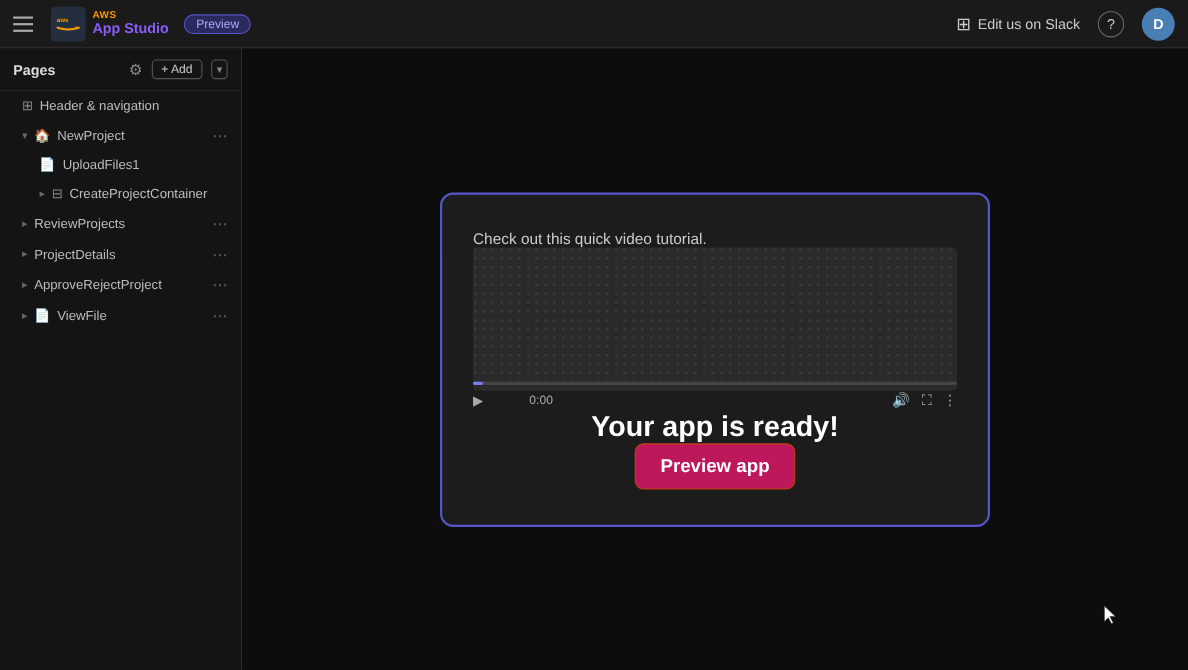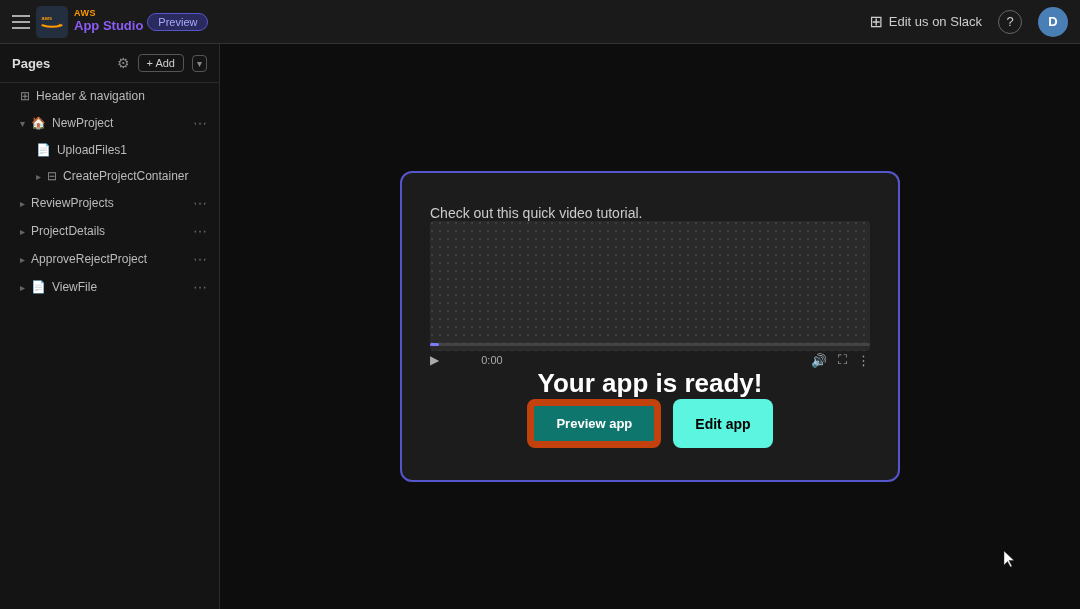--- a/index.html
+++ b/index.html
@@ -21,21 +21,21 @@
       border-bottom: 1px solid #333;
       display: flex;
       align-items: center;
       padding: 0 12px;
       justify-content: space-between;
       flex-shrink: 0;
     }
     .topnav-left {
       display: flex;
       align-items: center;
-      gap: 4px;
+      gap: 14px;
     }
     .hamburger-icon {
       width: 20px;
       height: 20px;
       display: flex;
       flex-direction: column;
       justify-content: center;
       gap: 4px;
       cursor: pointer;
     }
@@ -279,24 +279,24 @@
       font-size: 26px;
       font-weight: 800;
       color: #fff;
       text-align: center;
     }
     .modal-actions {
       display: flex;
       gap: 12px;
     }
     .btn-preview {
-      background: #0f766e;
-      border: 7px solid #c2410c;
+      background: #be185d;
+      border: 1px solid #c2410c;
       color: #fff;
-      font-size: 13px;
+      font-size: 17px;
       font-weight: 600;
       padding: 10px 22px;
       border-radius: 8px;
       cursor: pointer;
     }
     .btn-edit {
       background: #5cf5e0;
       border: none;
       color: #000;
       font-size: 14px;
@@ -445,21 +445,20 @@
           <span class="vol-btn">🔊</span>
           <span class="fullscreen-btn">⛶</span>
           <span class="more-btn">⋮</span>
         </div>
       </div>
 
       <h2 class="ready-title">Your app is ready!</h2>
 
       <div class="modal-actions">
         <button class="btn-preview">Preview app</button>
-        <button class="btn-edit">Edit app</button>
       </div>
     </div>
 
     <svg class="cursor" viewBox="0 0 20 20">
       <path d="M4 2 L4 16 L7.5 12.5 L10.5 18 L12 17.2 L9 11.5 L14 11.5 Z" fill="#fff" stroke="#333" stroke-width="0.5"></path>
     </svg>
   </main>
 </div>
 
 </body></html>

